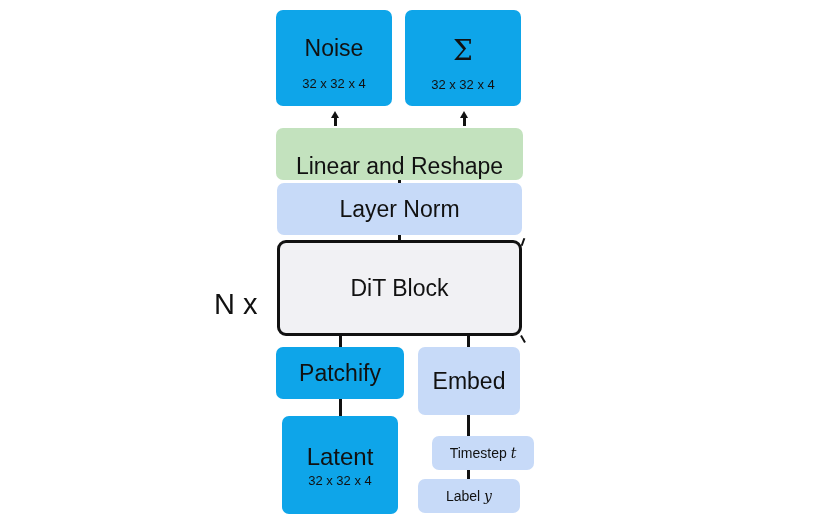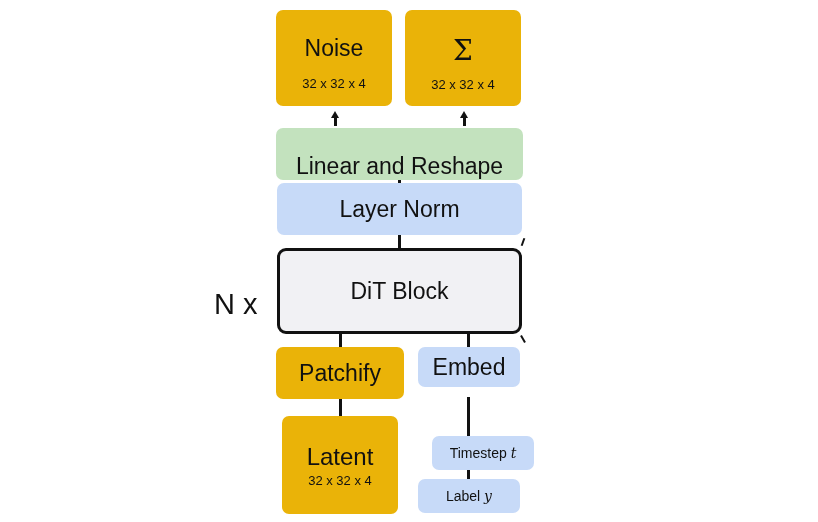--- a/index.html
+++ b/index.html
@@ -1,20 +1,20 @@
 <!DOCTYPE html>
 <html><head>
 <meta charset="utf-8">
 <style>
   html, body { margin:0; padding:0; background:#ffffff; }
   body { width:818px; height:522px; position:relative; overflow:hidden;
          font-family:"Liberation Sans", sans-serif; color:#111; }
   .box { position:absolute; box-sizing:border-box; border-radius:7px;
          display:flex; flex-direction:column; align-items:center; justify-content:center; }
-  .gray { background:#eab308; }
+  .gray { background:#0ea5e9; }
   .blue { background:#c7daf8; }
   .green { background:#c3e2be; }
   .line { position:absolute; background:#111; width:3px; }
   .arrowhead { position:absolute; width:0; height:0;
                border-left:4px solid transparent; border-right:4px solid transparent;
                border-bottom:7px solid #111; }
   .big { font-size:23px; }
   .mid { font-size:23px; }
   .dim { font-size:13px; margin-top:4px; }
   .small { font-size:14px; }
@@ -47,31 +47,31 @@
 <div class="box green" style="left:276px; top:128px; width:247px; height:52px;justify-content:flex-end;">
   <span class="mid">Linear and Reshape</span>
 </div>
 
 <div class="box blue" style="left:277px; top:183px; width:245px; height:52px;">
   <span class="mid">Layer Norm</span>
 </div>
 
 <div style="position:absolute; left:214px; top:288px; font-size:29px;">N x</div>
 
-<div class="box" style="left:277px; top:248px; width:245px; height:86px; background:#f1f1f4; border:3px solid #111; border-radius:9px;">
+<div class="box" style="left:277px; top:240px; width:245px; height:96px; background:#f1f1f4; border:3px solid #111; border-radius:9px;">
   <span class="mid">DiT Block</span>
 </div>
 <div style="position:absolute; left:522px; top:238px; width:2px; height:8px; background:#111; transform:rotate(20deg);"></div>
 <div style="position:absolute; left:522px; top:335px; width:2px; height:8px; background:#111; transform:rotate(-30deg);"></div>
 
 <div class="box gray" style="left:276px; top:347px; width:128px; height:52px;">
   <span class="mid">Patchify</span>
 </div>
 
-<div class="box blue" style="left:418px; top:347px; width:102px; height:40px;">
+<div class="box blue" style="left:418px; top:347px; width:102px; height:68px;">
   <span class="mid">Embed</span>
 </div>
 
 <div class="box gray" style="left:282px; top:416px; width:116px; height:98px;">
   <span class="mid" style="line-height:28px; font-size:24px;">Latent</span>
   <span class="dim" style="margin-top:2px;">32 x 32 x 4</span>
 </div>
 
 <div class="box blue" style="left:432px; top:436px; width:102px; height:34px; flex-direction:row;">
   <span class="small" style="white-space:pre;">Timestep </span>

